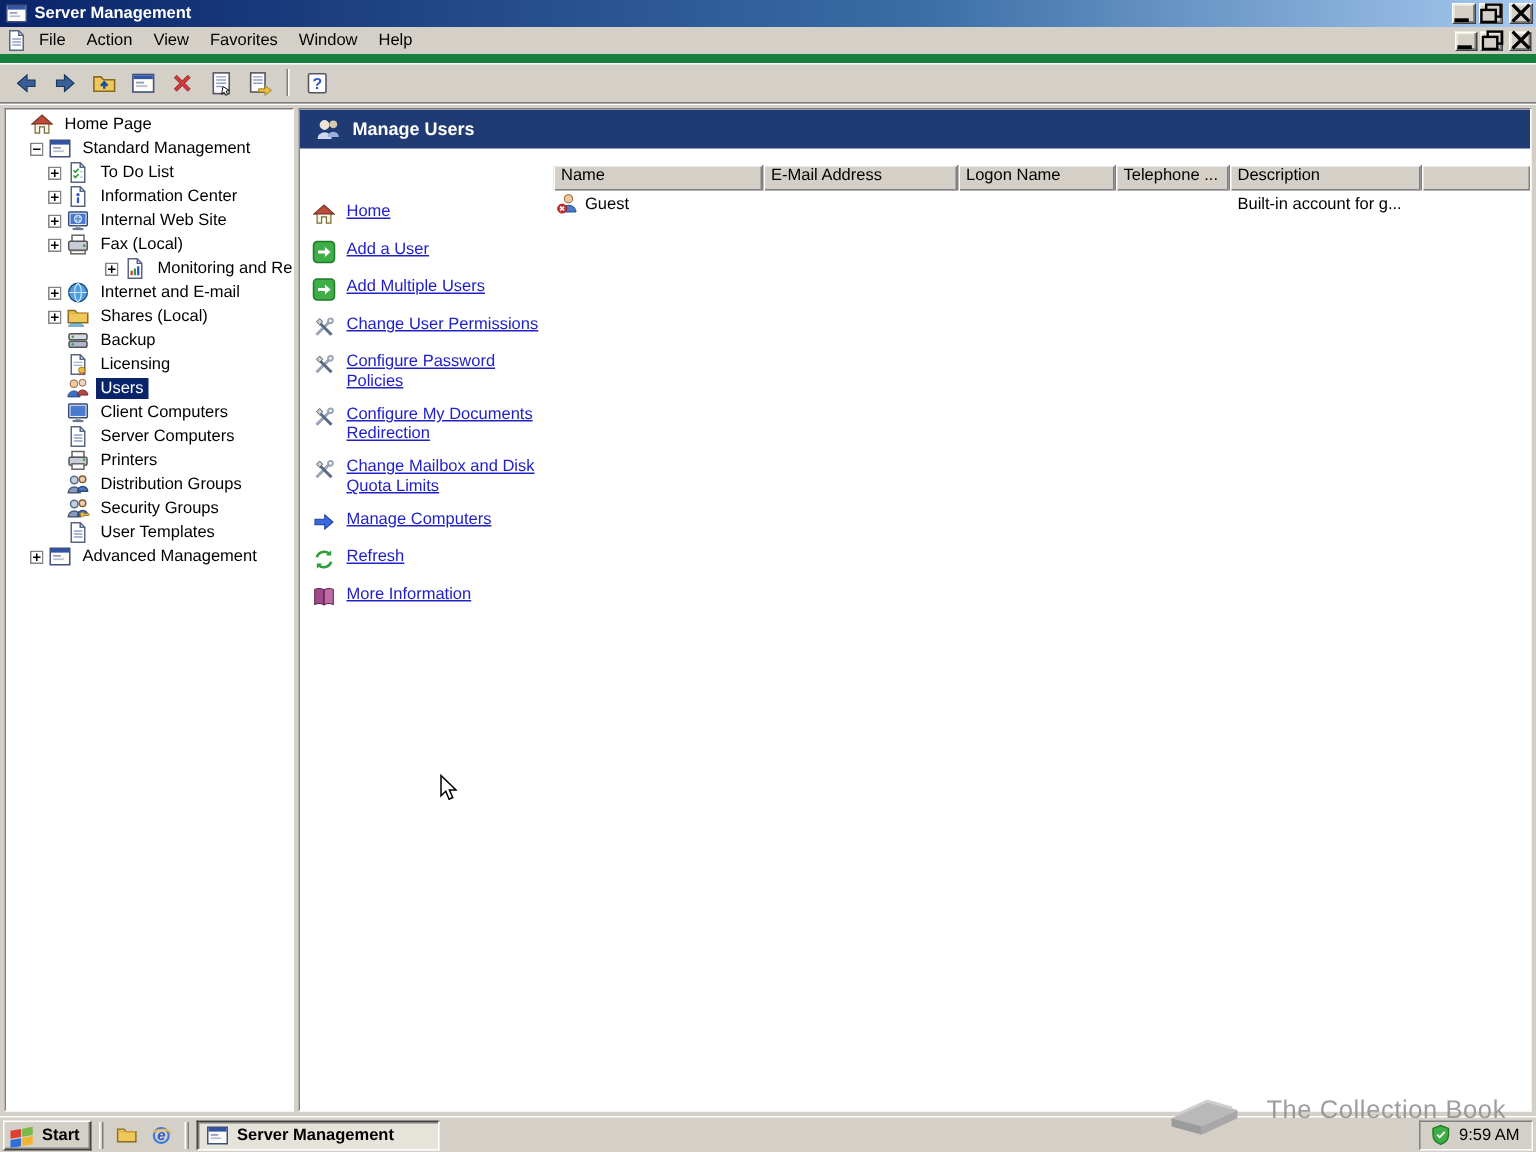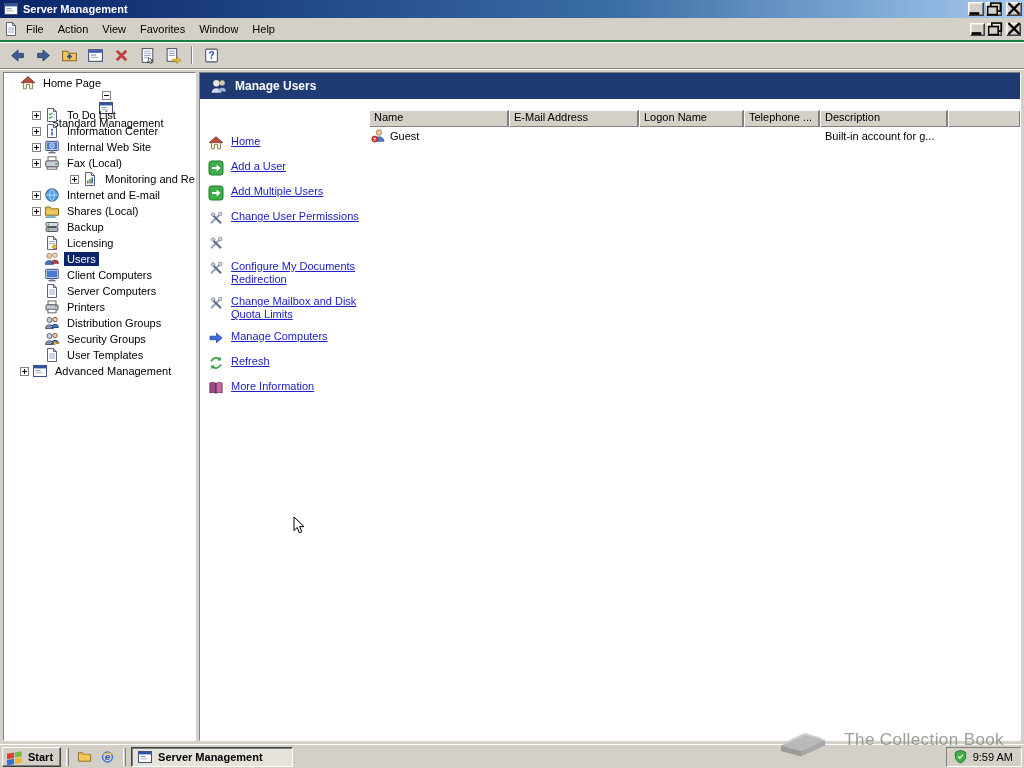--- a/index.html
+++ b/index.html
@@ -11,21 +11,21 @@
 
   
   .titlebar { height:18px; background:linear-gradient(90deg,#0a246a,#3a6ea5 60%,#a6caf0); display:flex; align-items:center; padding:0 2px 0 3px; gap:4px; flex:none; }
   .titlebar-text { color:#fff; font-weight:bold; flex:1; font-size:11px; white-space:nowrap; }
   .win-btn { width:16px; height:14px; background:#d4d0c8; border:1px solid; border-color:#fff #404040 #404040 #fff; box-shadow:inset -1px -1px 0 #808080, inset 1px 1px 0 #ece9d8; display:flex; align-items:center; justify-content:center; padding:0; }
   .win-btn.sm { width:15px; height:13px; }
   .win-btn.close-gap { margin-left:2px; }
   .titlebar-controls, .child-controls { display:flex; gap:2px; align-items:center; }
 
   
-  .menubar { height:24px; display:flex; align-items:center; background:#d4d0c8; border-bottom:2px solid #15803d; box-shadow:0 1px 0 #fff; padding:0 3px; flex:none; }
+  .menubar { height:24px; display:flex; align-items:center; background:#d4d0c8; border-bottom:6px solid #15803d; box-shadow:0 1px 0 #fff; padding:0 3px; flex:none; }
   .menu-item { padding:4px 7px; white-space:nowrap; }
   .menubar .child-controls { margin-left:auto; }
 
   
   .toolbar { height:27px; display:flex; align-items:center; gap:2px; padding:0 5px; border-bottom:1px solid #808080; box-shadow:0 1px 0 #fff; flex:none; }
   .tool-btn { width:24px; height:23px; background:transparent; border:1px solid transparent; display:flex; align-items:center; justify-content:center; padding:0; }
   .tool-sep { width:2px; height:18px; border-left:1px solid #808080; border-right:1px solid #fff; margin:0 4px; }
 
   
   .content { flex:1; min-height:0; display:flex; gap:3px; padding:3px; }
@@ -234,21 +234,21 @@
           <div class="tree-row" style="padding-left: 4px;">
             <span class="exp-spacer"></span>
             <span class="ico tree-ico">
               <svg viewBox="0 0 16 16">
                 <path d="M8 1.8 L14.5 7.6 H12.6 V13.8 H9.6 V9.6 H6.4 V13.8 H3.4 V7.6 H1.5 Z" fill="#f7f3e2" stroke="#7a6a3a" stroke-width="0.8"></path>
                 <path d="M8 1.8 L14.5 7.6 H1.5 Z" fill="#c04a3a" stroke="#7a3a2a" stroke-width="0.8"></path>
               </svg>
             </span>
             <span class="tree-label">Home Page</span>
           </div>
-          <div class="tree-row" style="padding-left: 16px; flex-direction: column;">
+          <div class="tree-row" style="padding-left: 16px;">
             <span class="expander">
               <svg viewBox="0 0 9 9">
                 <rect x="0.5" y="0.5" width="8" height="8" fill="#fff" stroke="#848484"></rect>
                 <line x1="2" y1="4.5" x2="7" y2="4.5" stroke="#000" stroke-width="1"></line>
               </svg>
             </span>
             <span class="ico tree-ico">
               <svg viewBox="0 0 16 16">
                 <rect x="1.5" y="2.5" width="13" height="11" fill="#fdfdf5" stroke="#405080"></rect>
                 <rect x="2" y="3" width="12" height="2.4" fill="#2f55a4"></rect>
@@ -567,20 +567,21 @@
               </div>
               <div class="task-link">
                 <span class="ico">
                   <svg viewBox="0 0 16 16">
                     <path d="M3 13.2 L11.5 4.7" stroke="#9aa4b8" stroke-width="2"></path>
                     <circle cx="12.3" cy="3.9" r="1.6" fill="none" stroke="#9aa4b8" stroke-width="1.3"></circle>
                     <path d="M13 13.2 L5.5 5.7" stroke="#5a6a85" stroke-width="2"></path>
                     <rect x="3.6" y="3" width="3" height="3" transform="rotate(45 5.1 4.5)" fill="#c9cdd9" stroke="#555" stroke-width="0.6"></rect>
                   </svg>
                 </span>
+                <span class="lbl">Configure Password Policies</span>
               </div>
               <div class="task-link">
                 <span class="ico">
                   <svg viewBox="0 0 16 16">
                     <path d="M3 13.2 L11.5 4.7" stroke="#9aa4b8" stroke-width="2"></path>
                     <circle cx="12.3" cy="3.9" r="1.6" fill="none" stroke="#9aa4b8" stroke-width="1.3"></circle>
                     <path d="M13 13.2 L5.5 5.7" stroke="#5a6a85" stroke-width="2"></path>
                     <rect x="3.6" y="3" width="3" height="3" transform="rotate(45 5.1 4.5)" fill="#c9cdd9" stroke="#555" stroke-width="0.6"></rect>
                   </svg>
                 </span>

